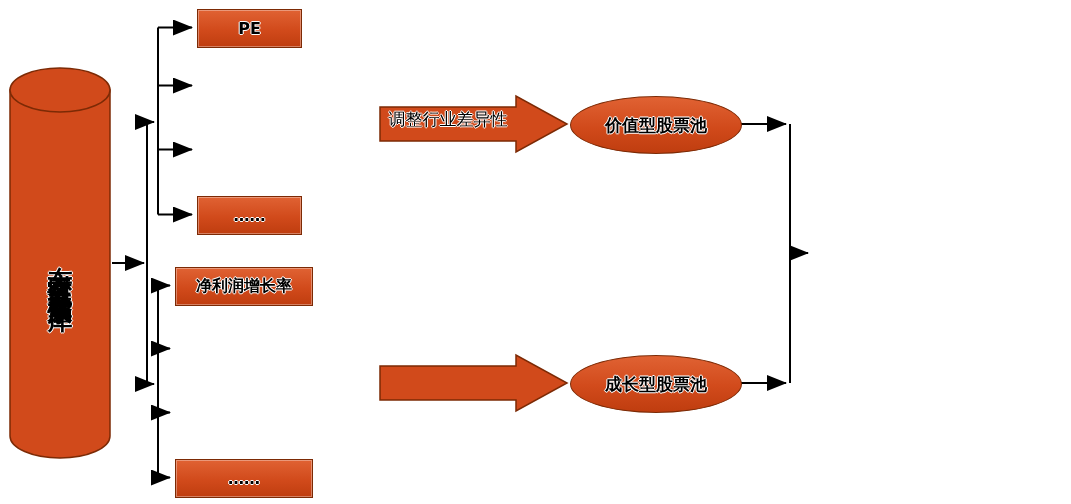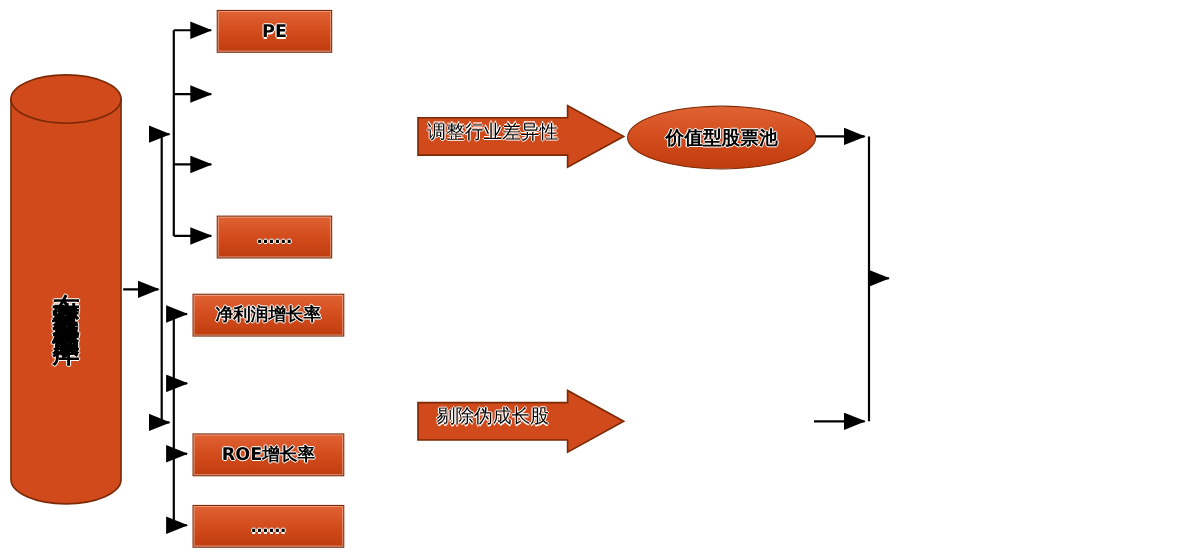--- a/index.html
+++ b/index.html
@@ -96,39 +96,38 @@
   <div class="factor-box orange" style="left:197px;top:9px;width:103px;height:37px">
     <span class="halo">PE</span>
   </div>
   <div class="factor-box orange" style="left:197px;top:196px;width:103px;height:37px">
     <span class="halo">……</span>
   </div>
 
   <div class="factor-box orange" style="left:175px;top:267px;width:136px;height:37px">
     <span class="halo">净利润增长率</span>
   </div>
-  <div class="factor-box orange" style="left:175px;top:394px;width:136px;height:37px">
-    <span class="halo">ROE增长率</span>
-  </div>
   <div class="factor-box orange" style="left:175px;top:459px;width:136px;height:37px">
     <span class="halo">……</span>
   </div>
 
   <div class="flow-arrow" style="left:379px;top:94px">
     <svg width="190" height="60" viewBox="0 0 190 60">
       <polygon class="sfill" points="1,13 137,13 137,2 188,30 137,58 137,47 1,47"></polygon>
     </svg>
     <span class="arrow-label halo">调整行业差异性</span>
   </div>
 
   <div class="flow-arrow" style="left:379px;top:353px">
     <svg width="190" height="60" viewBox="0 0 190 60">
       <polygon class="sfill" points="1,13 137,13 137,2 188,30 137,58 137,47 1,47"></polygon>
     </svg>
-    <span class="arrow-label halo">剔除伪成长股</span>
   </div>
 
   <div class="pool orange" style="left:570px;top:96px;width:170px;height:56px">
     <span class="halo">价值型股票池</span>
+  </div>
+  <div class="pool orange" style="left:570px;top:355px;width:170px;height:56px">
+    <span class="halo">成长型股票池</span>
   </div>
 
 
 </div>
 
 </body></html>

